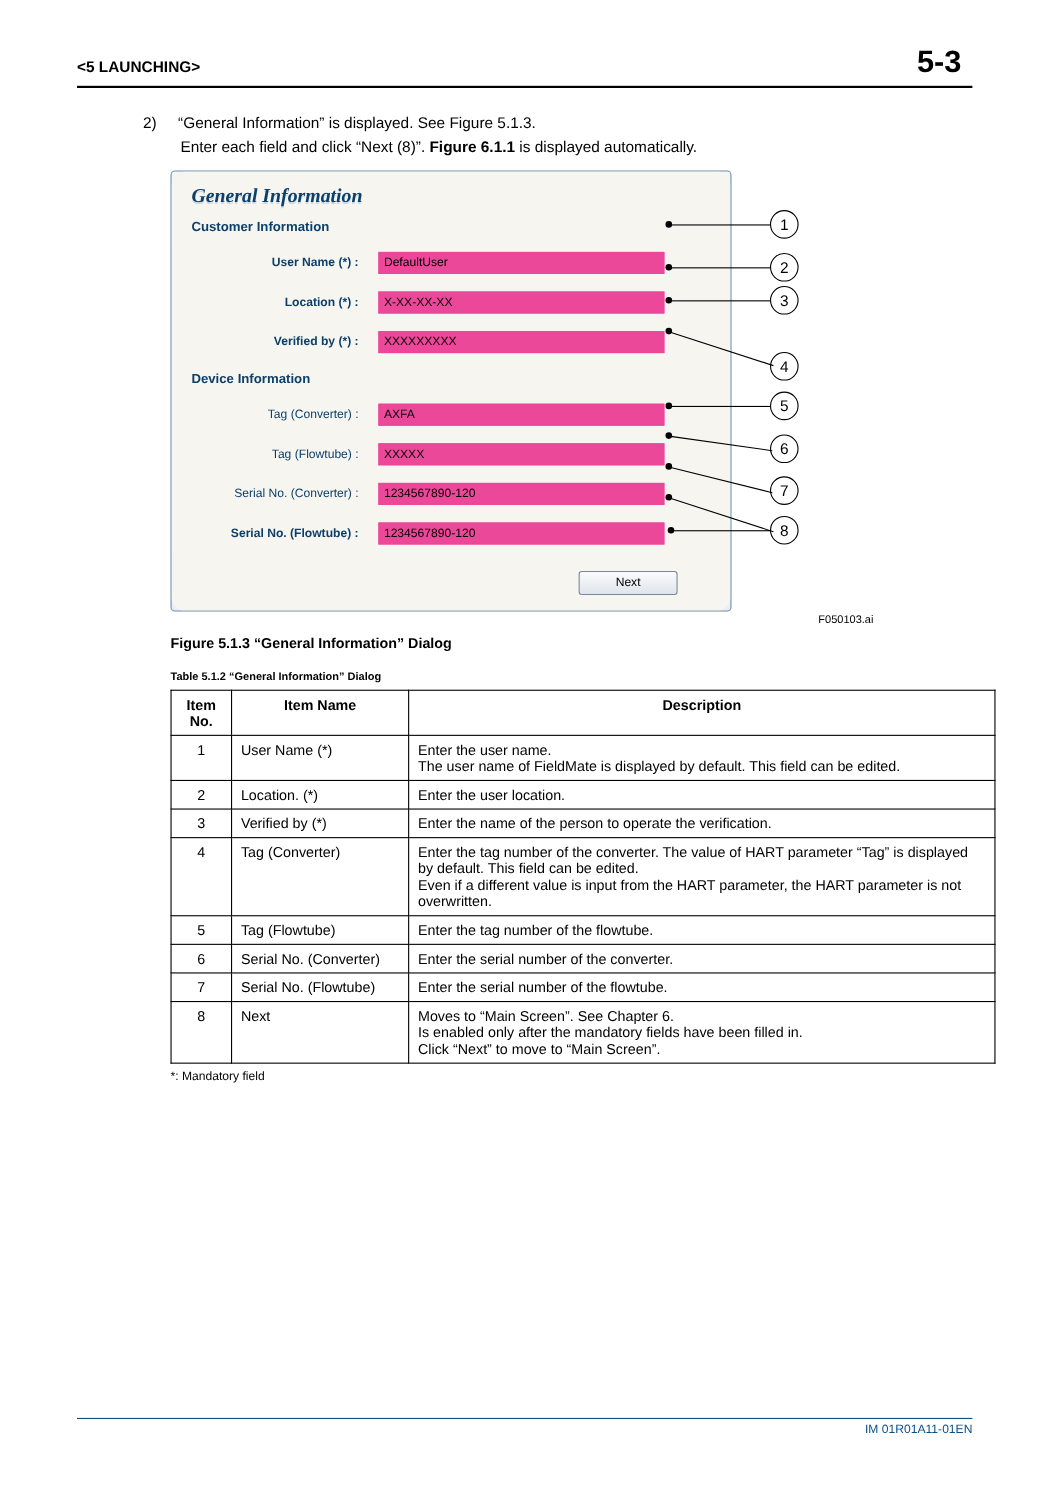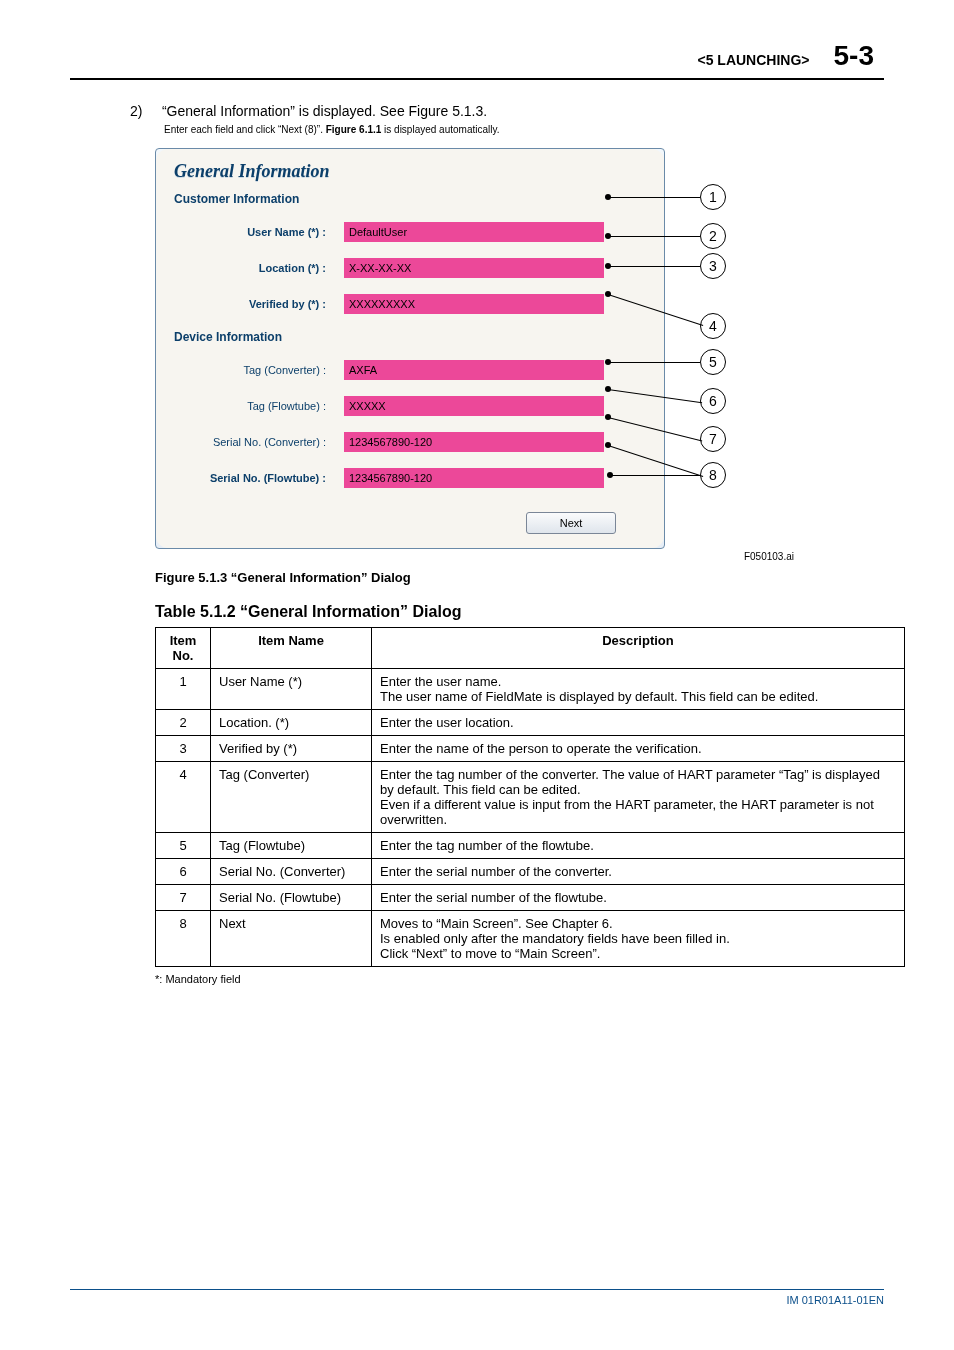--- a/index.html
+++ b/index.html
@@ -11,39 +11,39 @@
     font-size: 13px;
   }
   .page {
     width: 954px;
     height: 1350px;
     position: relative;
     padding: 40px 70px 40px 70px;
   }
   .header-row {
     display: flex;
-    justify-content: flex-end;
+    justify-content: space-between;
     align-items: baseline;
     gap: 24px;
     padding-right: 10px;
   }
   .chapter-title { font-weight: bold; font-size: 14px; }
   .page-num { font-weight: bold; font-size: 28px; }
   .hr-top {
     border: none;
     border-top: 2px solid #000;
     margin: 6px 0 20px 0;
   }
   .step-line {
     margin-left: 60px;
     font-size: 14px;
     line-height: 1.6;
   }
   .step-line .num { display: inline-block; width: 28px; }
-  .step-sub { margin-left: 94px; font-size: 10px; line-height: 1.6; }
+  .step-sub { margin-left: 94px; font-size: 14px; line-height: 1.6; }
 
   
   .figure-wrap {
     margin: 10px 0 0 85px;
     position: relative;
     width: 610px;
   }
   .dialog {
     width: 510px;
     border: 1px solid #6a8aa8;
@@ -149,21 +149,21 @@
     background: #000;
     border-radius: 50%;
   }
 
   .fig-id { font-size: 10px; text-align: right; margin: 2px 90px 0 0; }
   .fig-caption {
     font-size: 13px; font-weight: bold;
     margin: 8px 0 18px 85px;
   }
   .tbl-caption {
-    font-size: 16px; font-weight: bold;
+    font-size: 10px; font-weight: bold;
     margin: 0 0 6px 85px;
   }
 
   table.desc {
     border-collapse: collapse;
     margin-left: 85px;
     width: 750px;
     font-size: 13px;
   }
   table.desc th, table.desc td {

